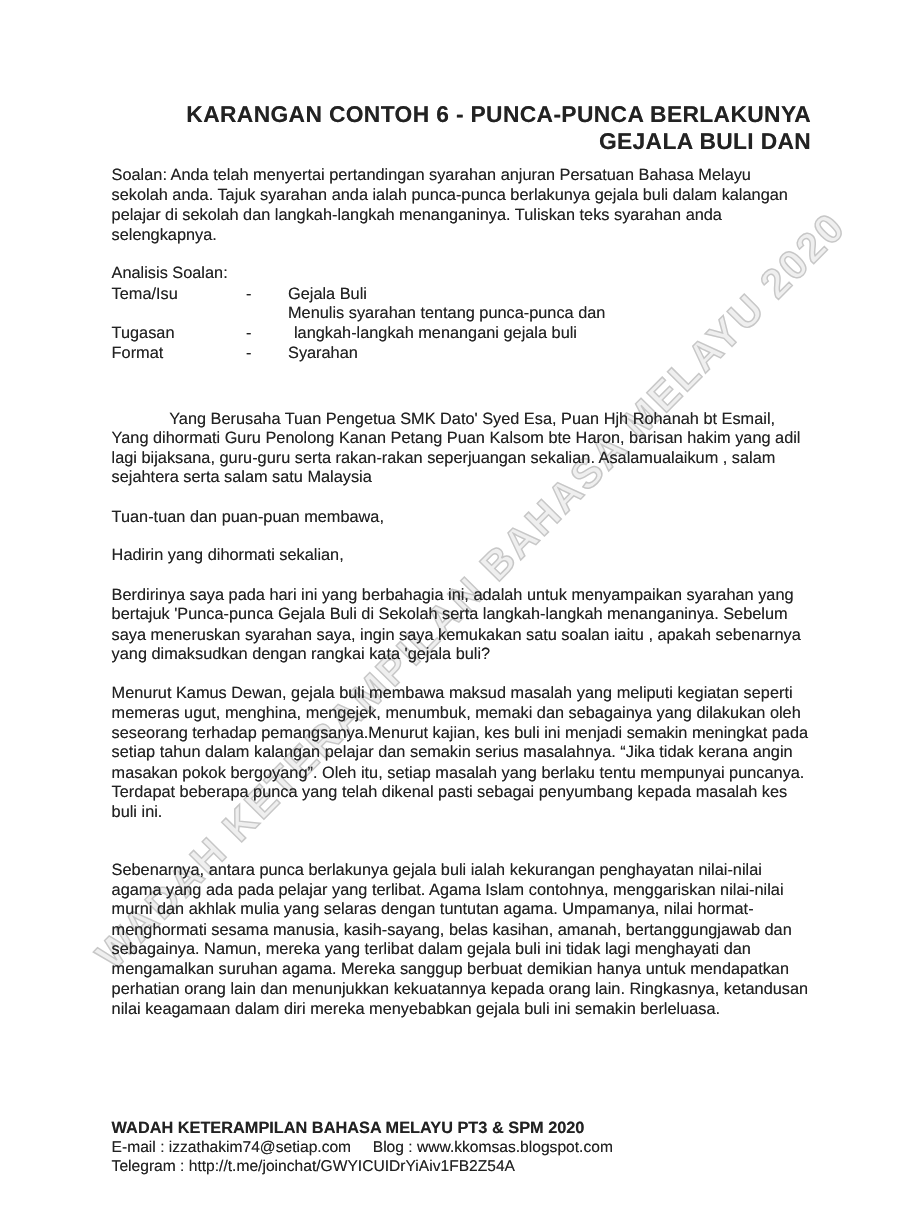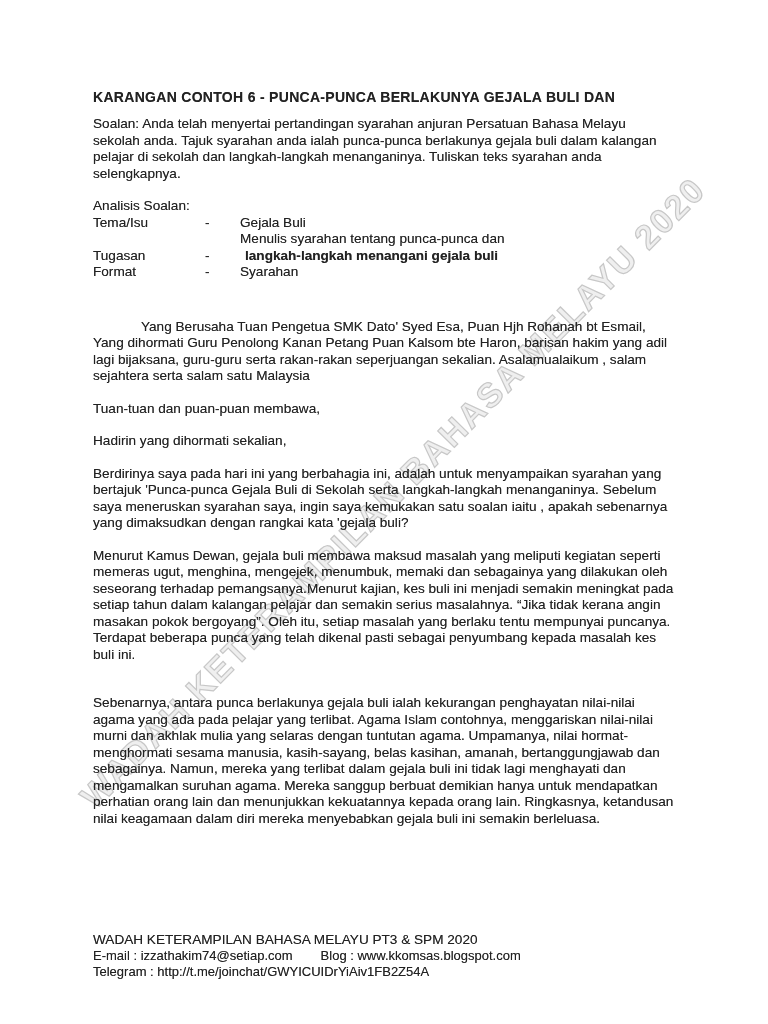--- a/index.html
+++ b/index.html
@@ -35,47 +35,47 @@
     position: absolute;
     left: 93px;
     top: 86px;
     width: 583px;
     z-index: 2;
     font-size: 13.6px;
     line-height: 16.5px;
     text-shadow: 0 0 0.4px rgba(34,34,34,0.55);
   }
   .doc-title {
-    text-align: left;
+    text-align: right;
     font-weight: bold;
-    font-size: 14px;
+    font-size: 19px;
     line-height: 22px;
     letter-spacing: 0.3px;
     margin-bottom: 8px;
   }
   p.para { margin: 0 0 16px 0; }
   p.para.indent-first { text-indent: 48px; margin-top: 38px; }
   .analysis { margin: 0 0 16px 0; }
   .analysis-row { display: flex; align-items: flex-end; }
   .analysis-label { width: 112px; flex: none; }
   .analysis-dash { width: 35px; flex: none; }
   .analysis-value { flex: 1; }
-  .analysis-value .wrap2 { padding-left: 5px; font-weight: bold; }
+  .analysis-value .wrap2 { padding-left: 5px; }
   .footer {
     position: absolute;
     left: 93px;
     top: 932px;
     width: 583px;
     z-index: 2;
     font-size: 13px;
     line-height: 16px;
     text-shadow: 0 0 0.4px rgba(34,34,34,0.55);
   }
-  .footer-title { font-weight: normal; font-size: 13.6px; }
-  .footer-blog { display: inline-block; margin-left: 28px; }
+  .footer-title { font-weight: bold; font-size: 13.6px; }
+  .footer-blog { display: inline-block; margin-left: 18px; }
 </style>
 </head>
 <body>
 
 <div class="page">
 
   <div class="watermark">WADAH KETERAMPILAN BAHASA MELAYU 2020</div>
 
   <div class="content">
 

